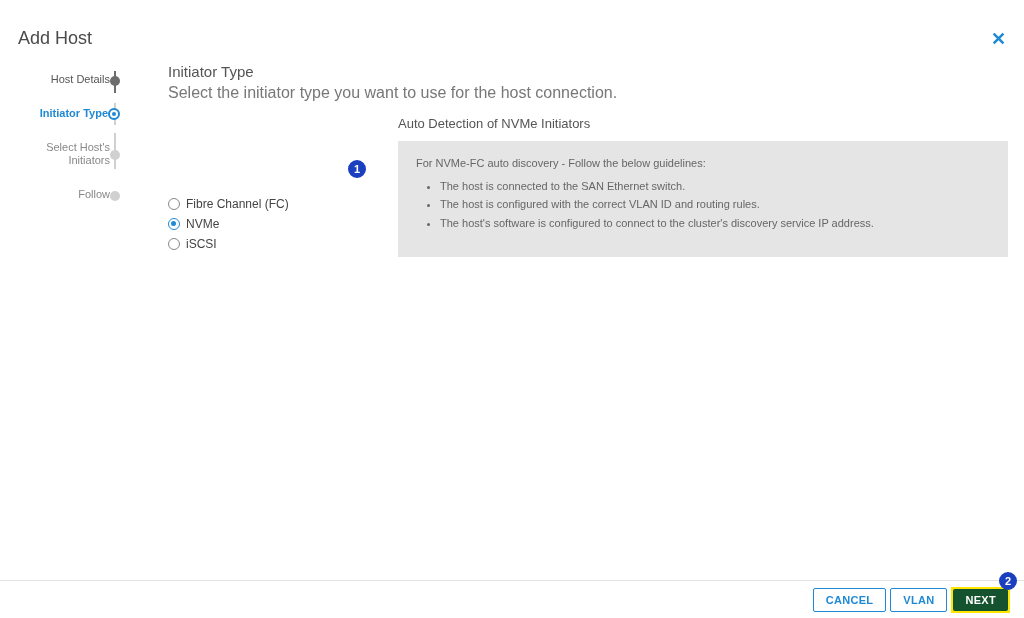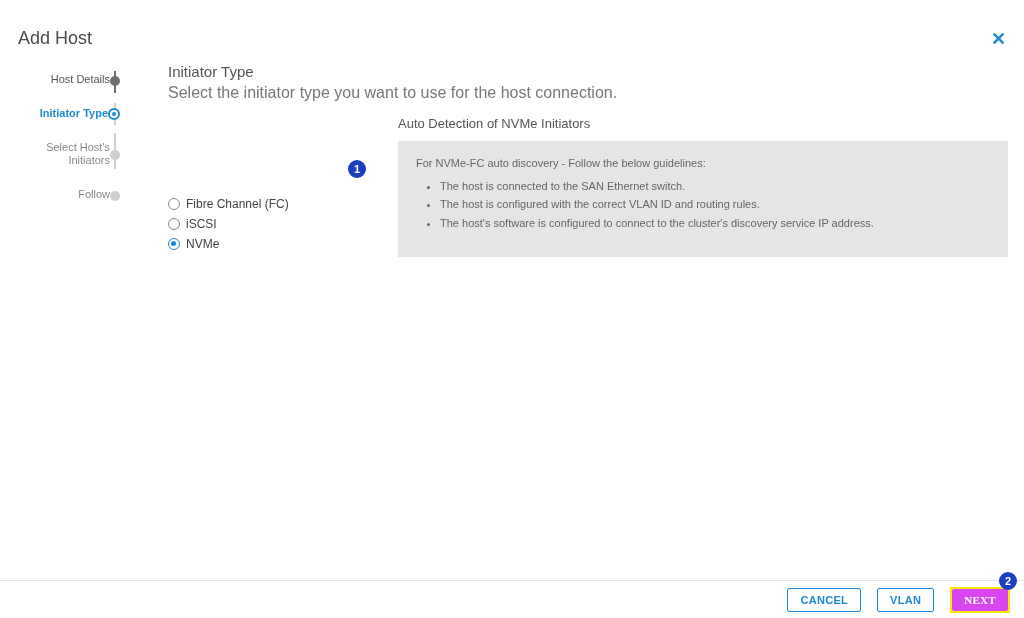--- a/index.html
+++ b/index.html
@@ -180,21 +180,21 @@
   
   .footer {
     position: absolute;
     bottom: 0; left: 0; right: 0;
     height: 38px;
     border-top: 1px solid #e3e3e3;
     display: flex;
     justify-content: flex-end;
     align-items: center;
     padding: 6px 14px;
-    gap: 16px;
+    gap: 4px;
     background: #fff;
   }
   .btn {
     font-size: 11px;
     font-weight: 700;
     padding: 5px 12px;
     border-radius: 2px;
     cursor: pointer;
     letter-spacing: 0.3px;
   }
@@ -204,23 +204,22 @@
     background: #fff;
   }
   .next-wrap {
     position: relative;
     background: #ffe600;
     padding: 2px;
     display: inline-flex;
   }
   .btn-primary {
     border: none;
-    background: #d946ef;
+    background: #14532d;
     color: #fff;
-    font-family: Liberation Serif, serif;
   }
   .callout-2 {
     position: absolute;
     right: 7px;
     bottom: 28px;
     width: 18px; height: 18px;
     border: 2px solid #1a3fbf;
     background: #1a3fbf;
     color: #fff;
     font-size: 11px;
@@ -269,26 +268,26 @@
     <div class="section-title">Initiator Type</div>
     <div class="section-sub">Select the initiator type you want to use for the host connection.</div>
 
     <div class="content-row">
       <div class="radio-col">
         <label class="radio-item">
           <span class="radio-circle"></span>
           <span>Fibre Channel (FC)</span>
         </label>
         <label class="radio-item">
+          <span class="radio-circle selected"></span>
+          <span>NVMe</span>
+        </label>
+        <label class="radio-item">
           <span class="radio-circle"></span>
           <span>iSCSI</span>
-        </label>
-        <label class="radio-item">
-          <span class="radio-circle selected"></span>
-          <span>NVMe</span>
         </label>
       </div>
 
       <div class="info-col">
         <div class="panel-title">Auto Detection of NVMe Initiators</div>
         <div class="info-panel">
           <p>For NVMe-FC auto discovery - Follow the below guidelines:</p>
           <ul>
             <li>The host is connected to the SAN Ethernet switch.</li>
             <li>The host is configured with the correct VLAN ID and routing rules.</li>

